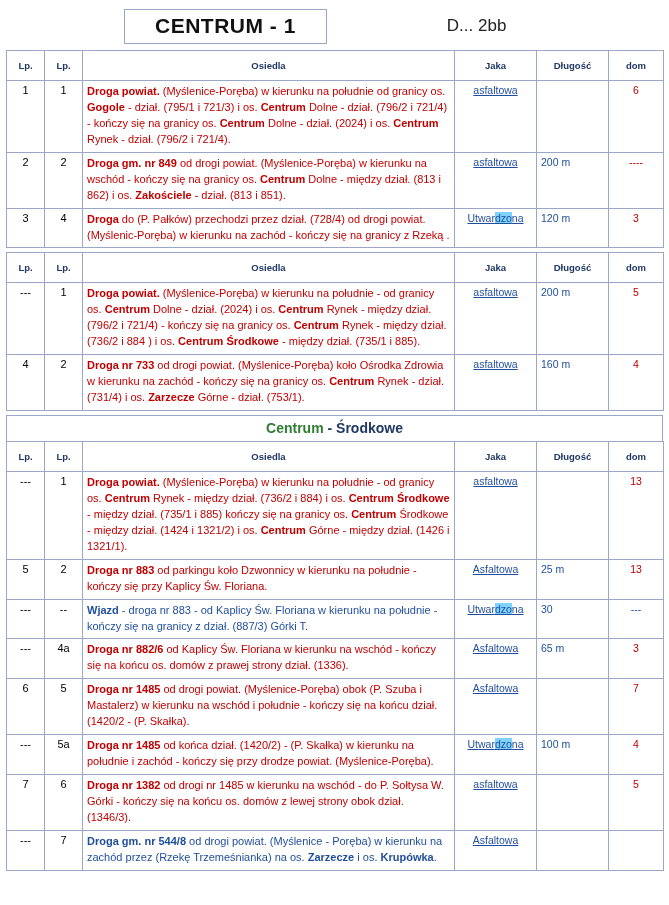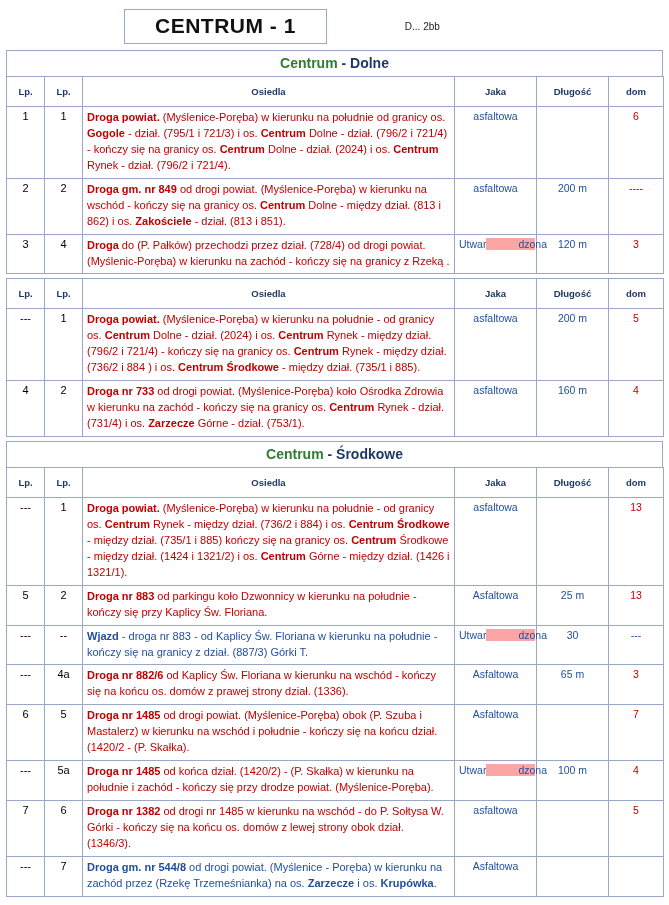--- a/index.html
+++ b/index.html
@@ -36,22 +36,22 @@
     background: #ffffff;
   }
   .title-box .title {
     font-size: 21px;
     font-weight: bold;
     letter-spacing: 0.5px;
     color: #111111;
     white-space: nowrap;
   }
   .doc-code {
-    margin-left: 78px;
-    font-size: 10px;
+    margin-left: 120px;
+    font-size: 17px;
     color: #222222;
     white-space: nowrap;
   }
   
   .section { margin-top: 4px; }
   .section-title-bar {
     border: 1px solid #9aa7c7;
     border-bottom: none;
     text-align: center;
     padding: 4px 0 5px 0;
@@ -100,53 +100,52 @@
     font-size: 11px;
     line-height: 1.45;
     color: #c00000;
   }
   td.desc.blue { color: #1f4e9c; }
   td.jaka {
     text-align: center;
     font-size: 10.5px;
     color: #1f4e9c;
     padding-top: 5px;
+    text-decoration: underline;
   }
   td.dlug {
-    text-align: center;
     font-size: 10.5px;
     color: #1f4e9c;
     padding-top: 5px;
   }
   td.dom {
     text-align: center;
     font-size: 10.5px;
     color: #c00000;
     padding-top: 5px;
   }
   td.dom.blue { color: #1f4e9c; }
   .b { font-weight: bold; }
-  .hl { background: #fca5a5; padding-left: 32px; }
+  .hl { background: #7dd3fc; }
   .indent { padding-left: 28px; }
 </style>
 </head>
 <body>
 
 <div class="page">
 
   <div class="header-row">
     <div class="title-box">
       <div class="title">CENTRUM - 1</div>
     </div>
     <div class="doc-code">D... 2bb</div>
   </div>
 
   <div id="sections-host">
       <div class="section">
-        <div class="section-title-bar"><span class="section-title"><span class="sec-green">Centrum</span><span class="sec-dark"> - </span><span class="sec-dark">Dolne</span></span></div>
         <table class="grid">
           <colgroup>
             <col class="c-lp1">
             <col class="c-lp2">
             <col class="c-osiedla">
             <col class="c-jaka">
             <col class="c-dlug">
             <col class="c-dom">
           </colgroup>
           <thead>

